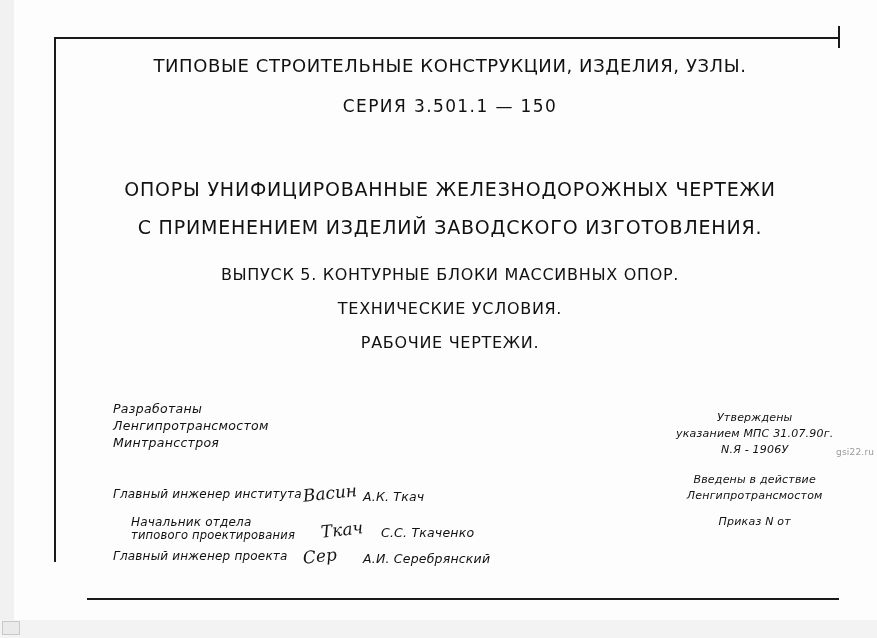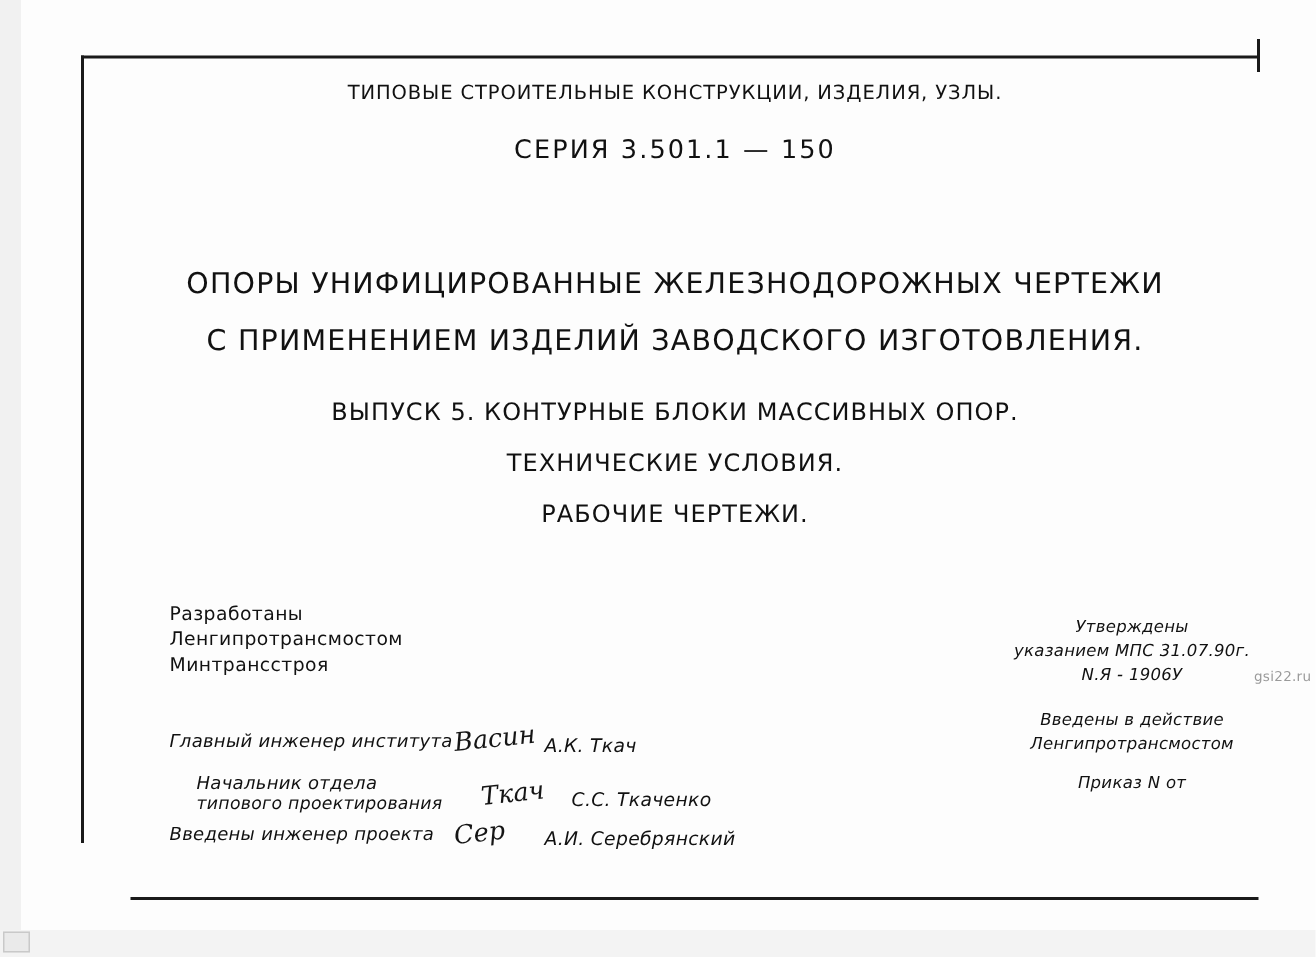--- a/index.html
+++ b/index.html
@@ -72,21 +72,21 @@
   }
 
   
   .head-block {
     position: absolute;
     left: 70px; top: 55px;
     width: 760px;
     text-align: center;
   }
   .line-title {
-    font-size: 13px;
+    font-size: 18px;
     letter-spacing: 0.6px;
     font-weight: 500;
     font-family: "DejaVu Sans", sans-serif;
     white-space: nowrap;
   }
   .line-series {
     font-size: 17px;
     letter-spacing: 1.4px;
     margin-top: 20px;
     white-space: nowrap;
@@ -118,20 +118,21 @@
     white-space: nowrap;
   }
 
   
   .left-org {
     position: absolute;
     left: 113px; top: 400px;
     font-size: 12.5px;
     line-height: 17px;
     letter-spacing: 0.3px;
+    font-style: italic;
   }
 
   .sig-table {
     position: absolute;
     left: 113px; top: 488px;
     width: 420px;
   }
   .sig-row {
     position: relative;
     height: 28px;
@@ -242,21 +243,21 @@
       <div class="sig-role">
         <span>Начальник отдела</span>
         <small>типового  проектирования</small>
       </div>
       <div class="sig-mark" style="top:2px;">Ткач</div>
       <div class="sig-name" style="top:9px;">С.С. Ткаченко</div>
     </div>
 
     <div class="sig-row">
       <div class="sig-role">
-        <span>Введены инженер проекта</span>
+        <span>Главный инженер проекта</span>
       </div>
       <div class="sig-mark">Сер</div>
       <div class="sig-name">А.И. Серебрянский</div>
     </div>
 
   </div>
 
   <div class="right-approve">
     <div>Утверждены</div>
     <div>указанием  МПС  31.07.90г.</div>

